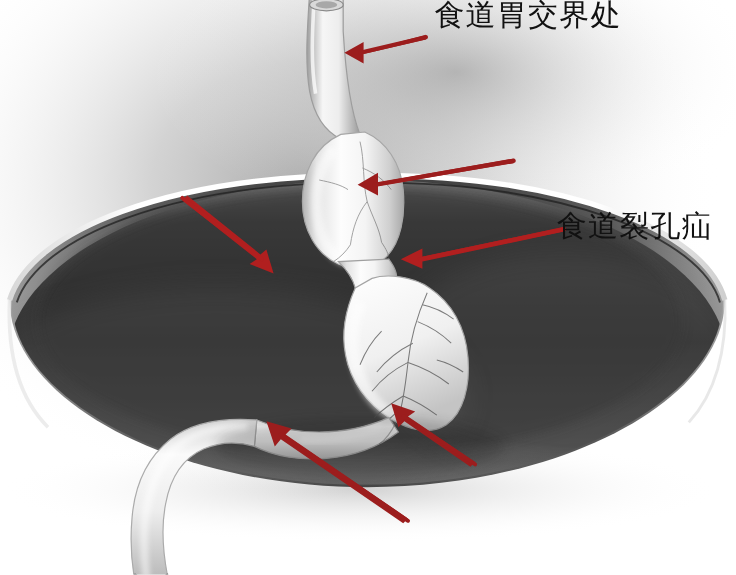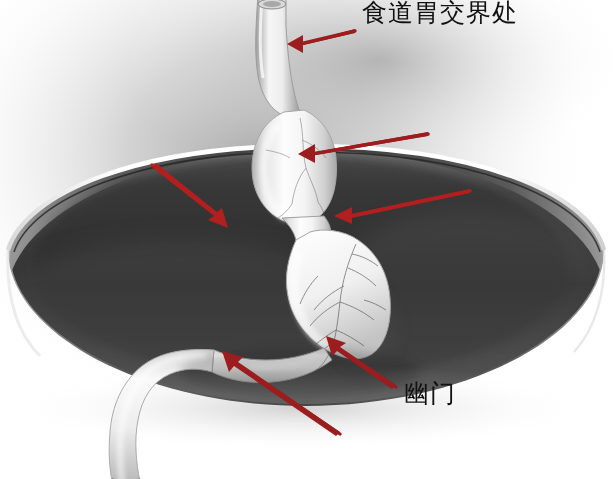--- a/index.html
+++ b/index.html
@@ -279,18 +279,18 @@
           <path d="M 340,432 L 238,362 L 243,357 L 222,351 L 229,372 L 234,366 L 336,436 Z" fill="#9c1d1d"></path>
           <path d="M 340,434 L 234,362" stroke="#9c1d1d" stroke-width="3.2" stroke-linecap="round"></path>
         </g>
       </g>
     </g>
   </svg>
 
   <div class="label" id="lbl-egj">食道胃交界处</div>
 
 
-
-
-  <div class="label" id="lbl-pylo">幽门</div>
+  <div class="label" id="lbl-hiatal">食道裂孔疝</div>
+
+
 
 
 </div>
 
 </body></html>

